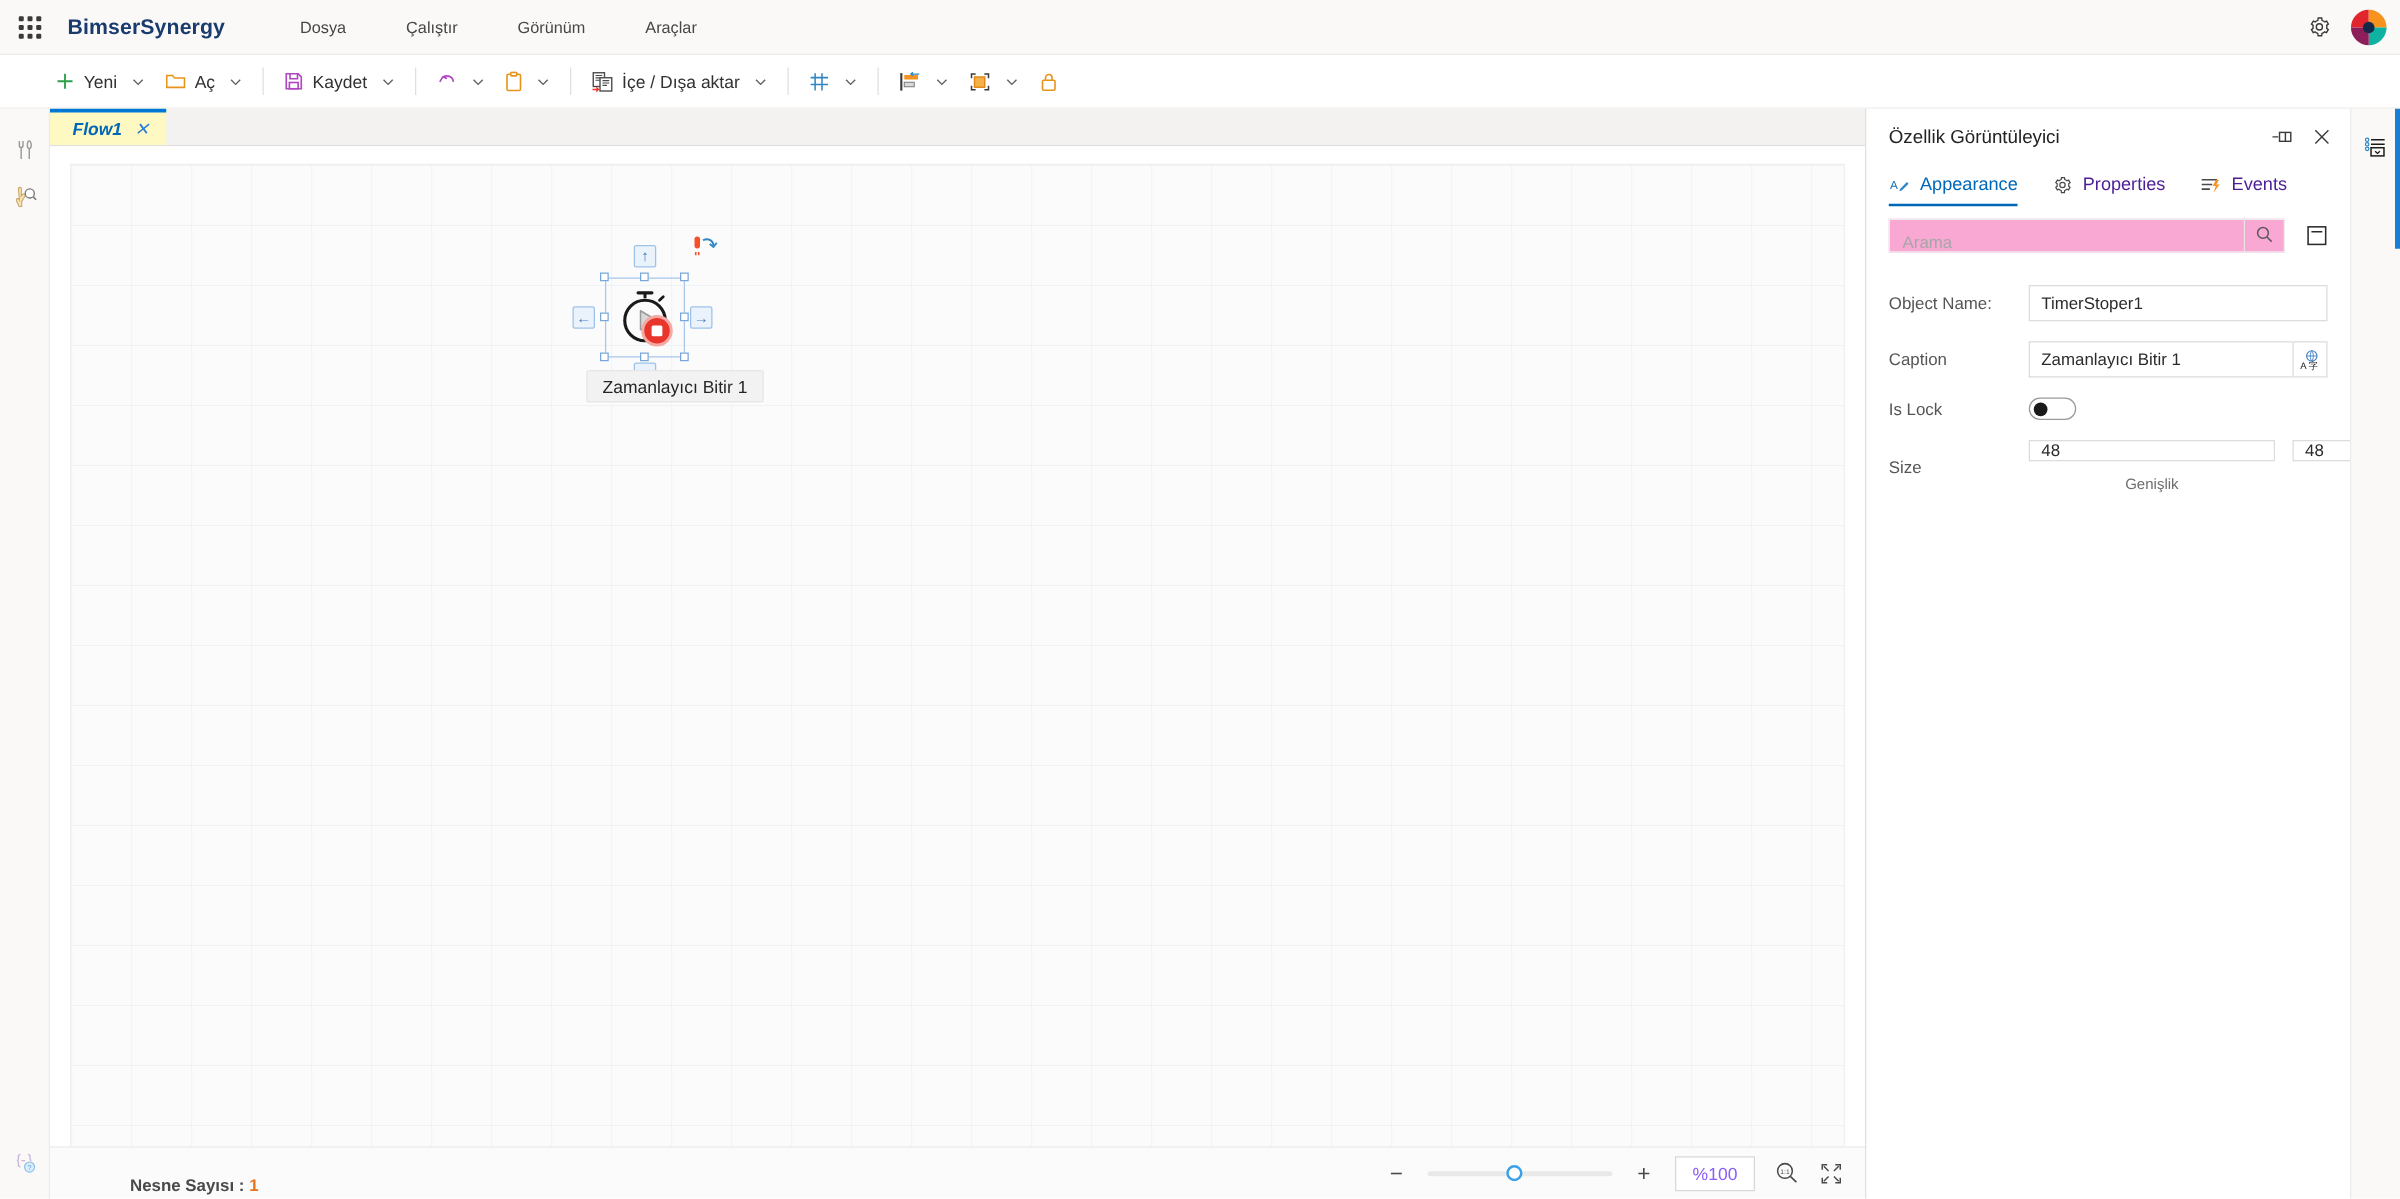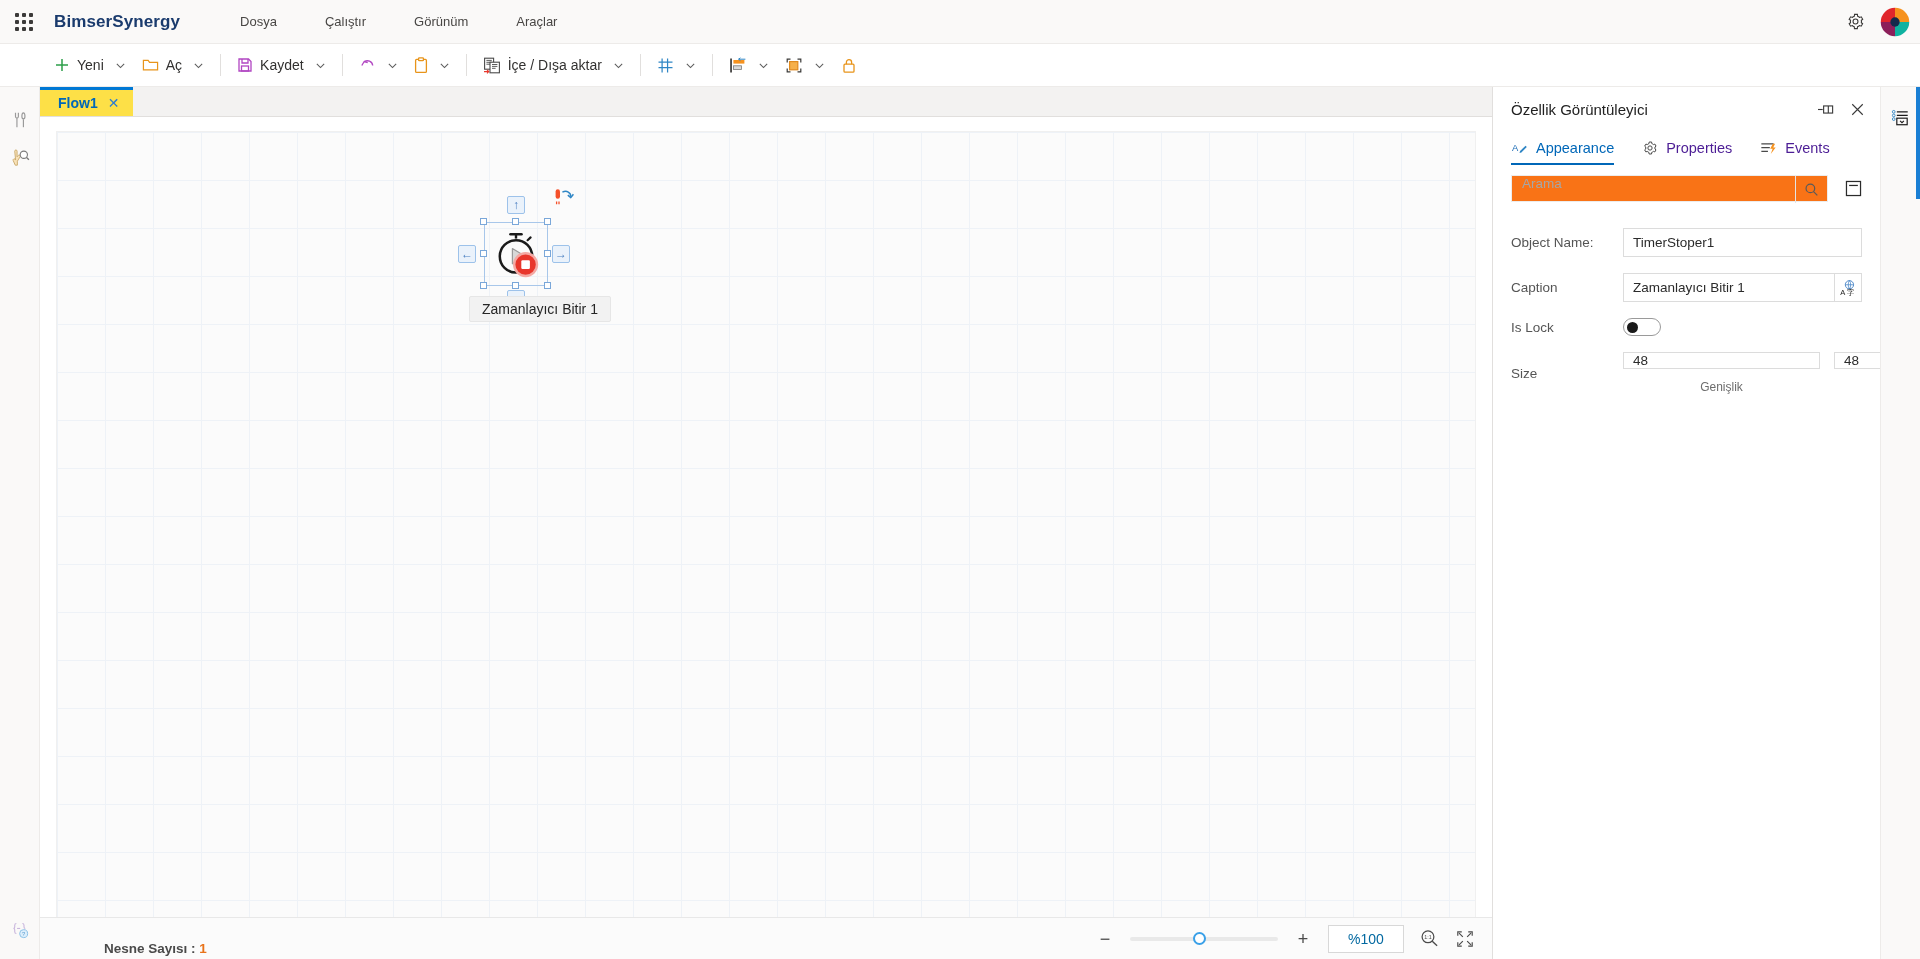--- a/index.html
+++ b/index.html
@@ -39,21 +39,21 @@
   }
   .topbar-right { margin-left: auto; display: flex; align-items: center; padding-right: 10px; gap: 8px; }
   .gear-btn { width: 34px; height: 34px; display:flex; align-items:center; justify-content:center; cursor:pointer; }
   .avatar { width: 30px; height: 30px; cursor: pointer; }
 
   
   .ribbon {
     height: 43px; flex: 0 0 43px; background: #ffffff;
     display: flex; align-items: center;
     border-bottom: 1px solid #edebe9;
-    padding-left: 46px;
+    padding-left: 36px;
   }
   .tb-sep { width: 1px; height: 22px; background: #e1dfdd; margin: 0 8px; }
   .tb-btn {
     display: flex; align-items: center; gap: 7px;
     height: 30px; padding: 0 8px; cursor: pointer;
     font-size: 14px; color: #323130; border-radius: 2px; white-space: nowrap;
   }
   .tb-caret { margin-left: 4px; }
   .ico { display: inline-flex; align-items: center; justify-content: center; flex: 0 0 auto; }
 
@@ -69,24 +69,25 @@
   }
   .rail-btn { width: 34px; height: 38px; display:flex; align-items:center; justify-content:center; cursor:pointer; border-radius:2px;}
   .rail-bottom { position: absolute; bottom: 10px; left: 0; width: 40px; display:flex; justify-content:center; }
 
   
   .center { flex: 1; display: flex; flex-direction: column; min-width: 0; background: #ffffff; position: relative; }
 
   .tabstrip { height: 30px; flex: 0 0 30px; background:#f3f2f1; display: flex; align-items: stretch; border-bottom:1px solid #e1dfdd; }
   .tab {
     display: flex; align-items: center; gap: 10px;
-    padding: 0 14px 0 18px; background: #fde047;
+    padding: 0 14px 0 18px; background: #fef9c3;
     border-top: 3px solid #0078d4;
     font-size: 14px; color: #0067b8; font-weight: 600; cursor: pointer;
     position: relative;
+    font-style: italic;
   }
   .tab-close { color:#2b7cd3; font-size: 14px; line-height: 1; cursor: pointer; font-weight:400; }
 
   .canvas-wrap { flex: 1; position: relative; overflow: hidden; padding: 14px 16px 0 16px; background:#ffffff; }
   .canvas {
     position: relative; width: 100%; height: 100%;
     background-color: #fbfbfb;
     background-image:
       linear-gradient(to right, #eef2f7 1px, transparent 1px),
       linear-gradient(to bottom, #eef2f7 1px, transparent 1px);
@@ -134,23 +135,23 @@
   .zoom-ctl { margin-left: auto; display: flex; align-items: center; gap: 14px; }
   .zbtn { width: 22px; height: 22px; display:flex; align-items:center; justify-content:center; cursor:pointer; color:#4a4a4a; font-size:18px; line-height:1; }
   .slider { position: relative; width: 148px; height: 18px; display:flex; align-items:center; cursor:pointer; }
   .slider-track { width: 100%; height: 4px; background: #e9e9e9; border-radius: 2px; }
   .slider-thumb {
     position: absolute; left: 63px; top: 2px;
     width: 13px; height: 13px; border-radius: 50%;
     background: #ffffff; border: 2px solid #3aa0e8;
   }
   .zoom-field {
-    width: 76px; height: 28px; border: 1px solid #d8d8d8; background:#fff;
+    width: 64px; height: 28px; border: 1px solid #d8d8d8; background:#fff;
     display: flex; align-items: center; justify-content: center;
-    font-size: 14px; color: #0369a1; cursor: text;
+    font-size: 14px; color: #8b5cf6; cursor: text;
   }
 
   
   .right-panel {
     width: 388px; flex: 0 0 388px; background: #ffffff;
     border-left: 1px solid #e1dfdd;
     display: flex; flex-direction: column; min-height: 0;
   }
   .rp-header { height: 44px; flex:0 0 44px; display: flex; align-items: center; padding: 0 14px 0 18px; }
   .rp-title { font-size: 15px; color: #222; }
@@ -162,21 +163,21 @@
     display: flex; align-items: center; gap: 8px;
     height: 34px; padding: 0 10px 0 0; margin-right: 18px;
     font-size: 14.5px; color: #4c1d95; cursor: pointer; position: relative;
   }
   .rp-tab.active { color: #0067b8; }
   .rp-tab.active::after {
     content:""; position:absolute; left:0; right:10px; bottom:0; height:2px; background:#0067b8;
   }
 
   .rp-search-row { display:flex; align-items:center; gap:12px; padding: 10px 14px 12px 18px; }
-  .search-box { flex: 1; height: 27px; display: flex; align-items: flex-start; background: #f97316; border: 1px solid #ececec; }
+  .search-box { flex: 1; height: 27px; display: flex; align-items: flex-end; background: #f9a8d4; border: 1px solid #ececec; }
   .search-input {
     flex: 1; border: none; outline: none; background: transparent;
     font-size: 13.5px; color: #333; padding: 0 10px;
     font-family: "Liberation Sans", sans-serif;
   }
   .search-input::placeholder { color: #a6a6a6; }
   .search-btn { width: 32px; height: 27px; display:flex; align-items:center; justify-content:center; border-left:1px solid #e4e4e4; cursor:pointer; }
   .panel-mode-btn { width: 26px; height: 26px; display:flex; align-items:center; justify-content:center; cursor:pointer; }
 
   .section-head {

